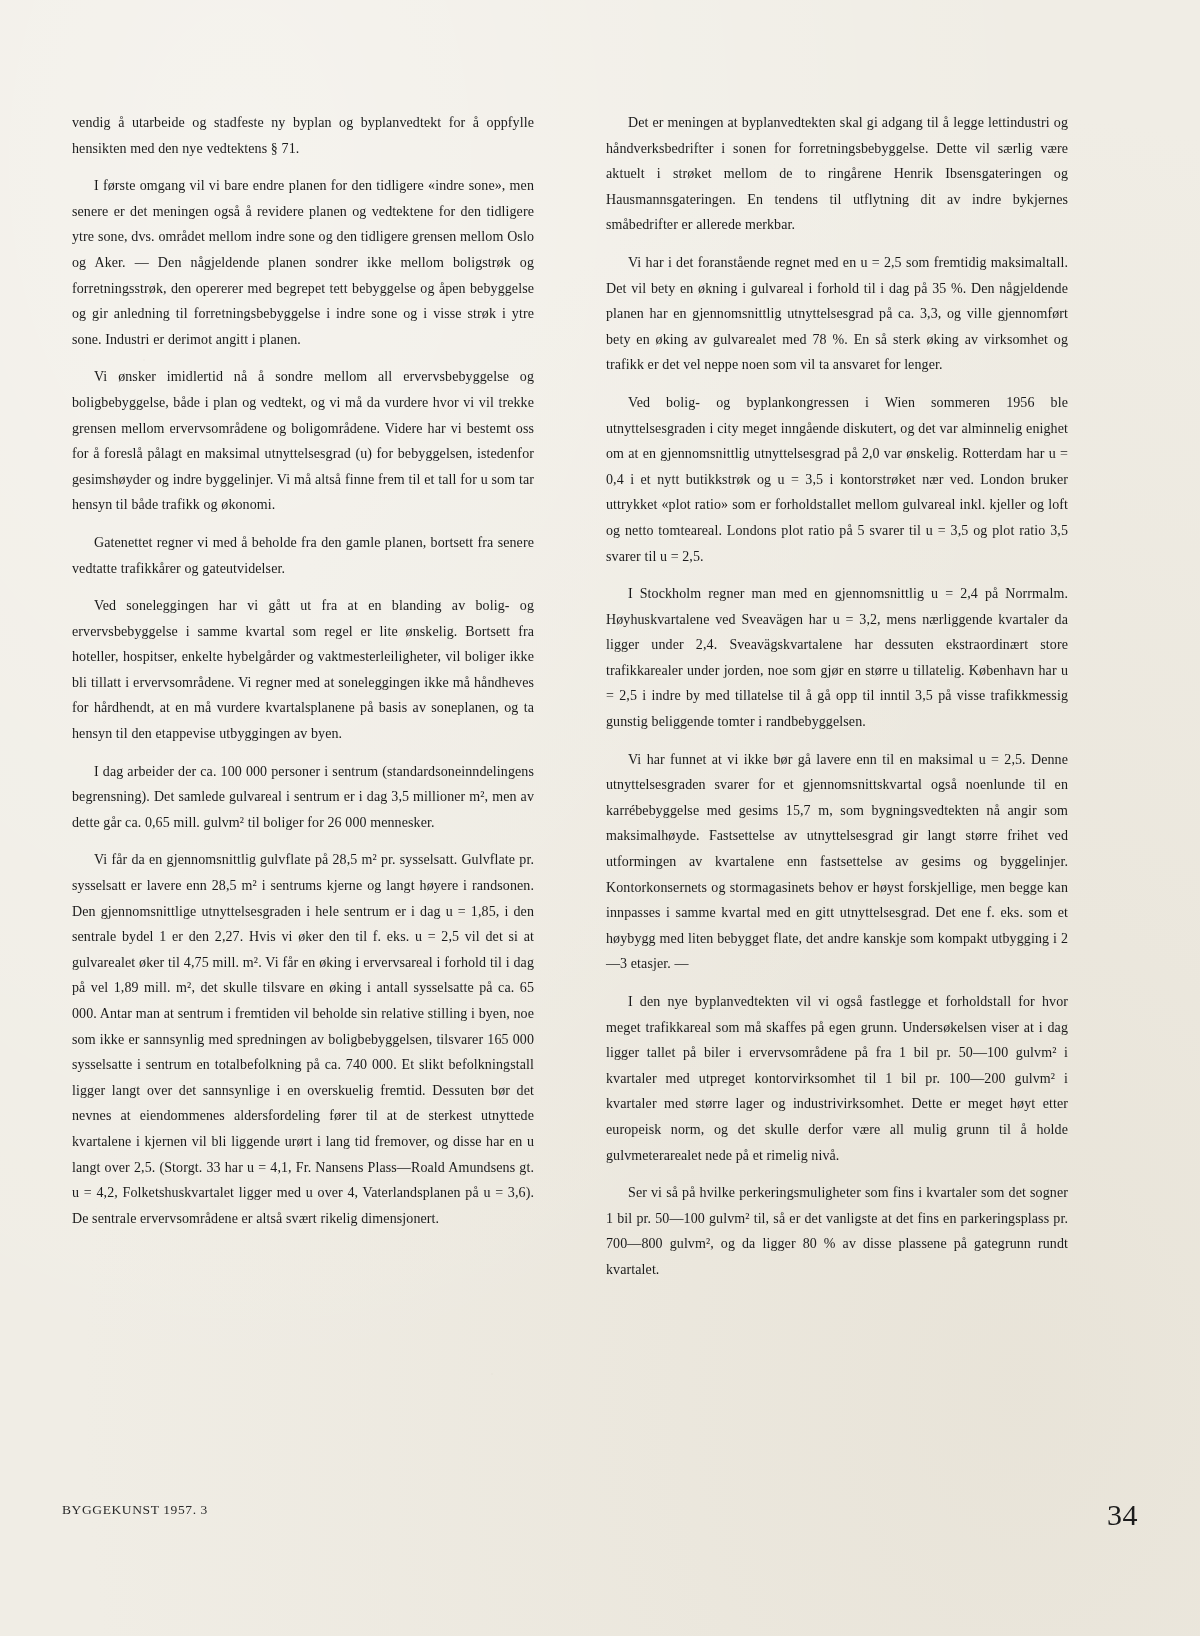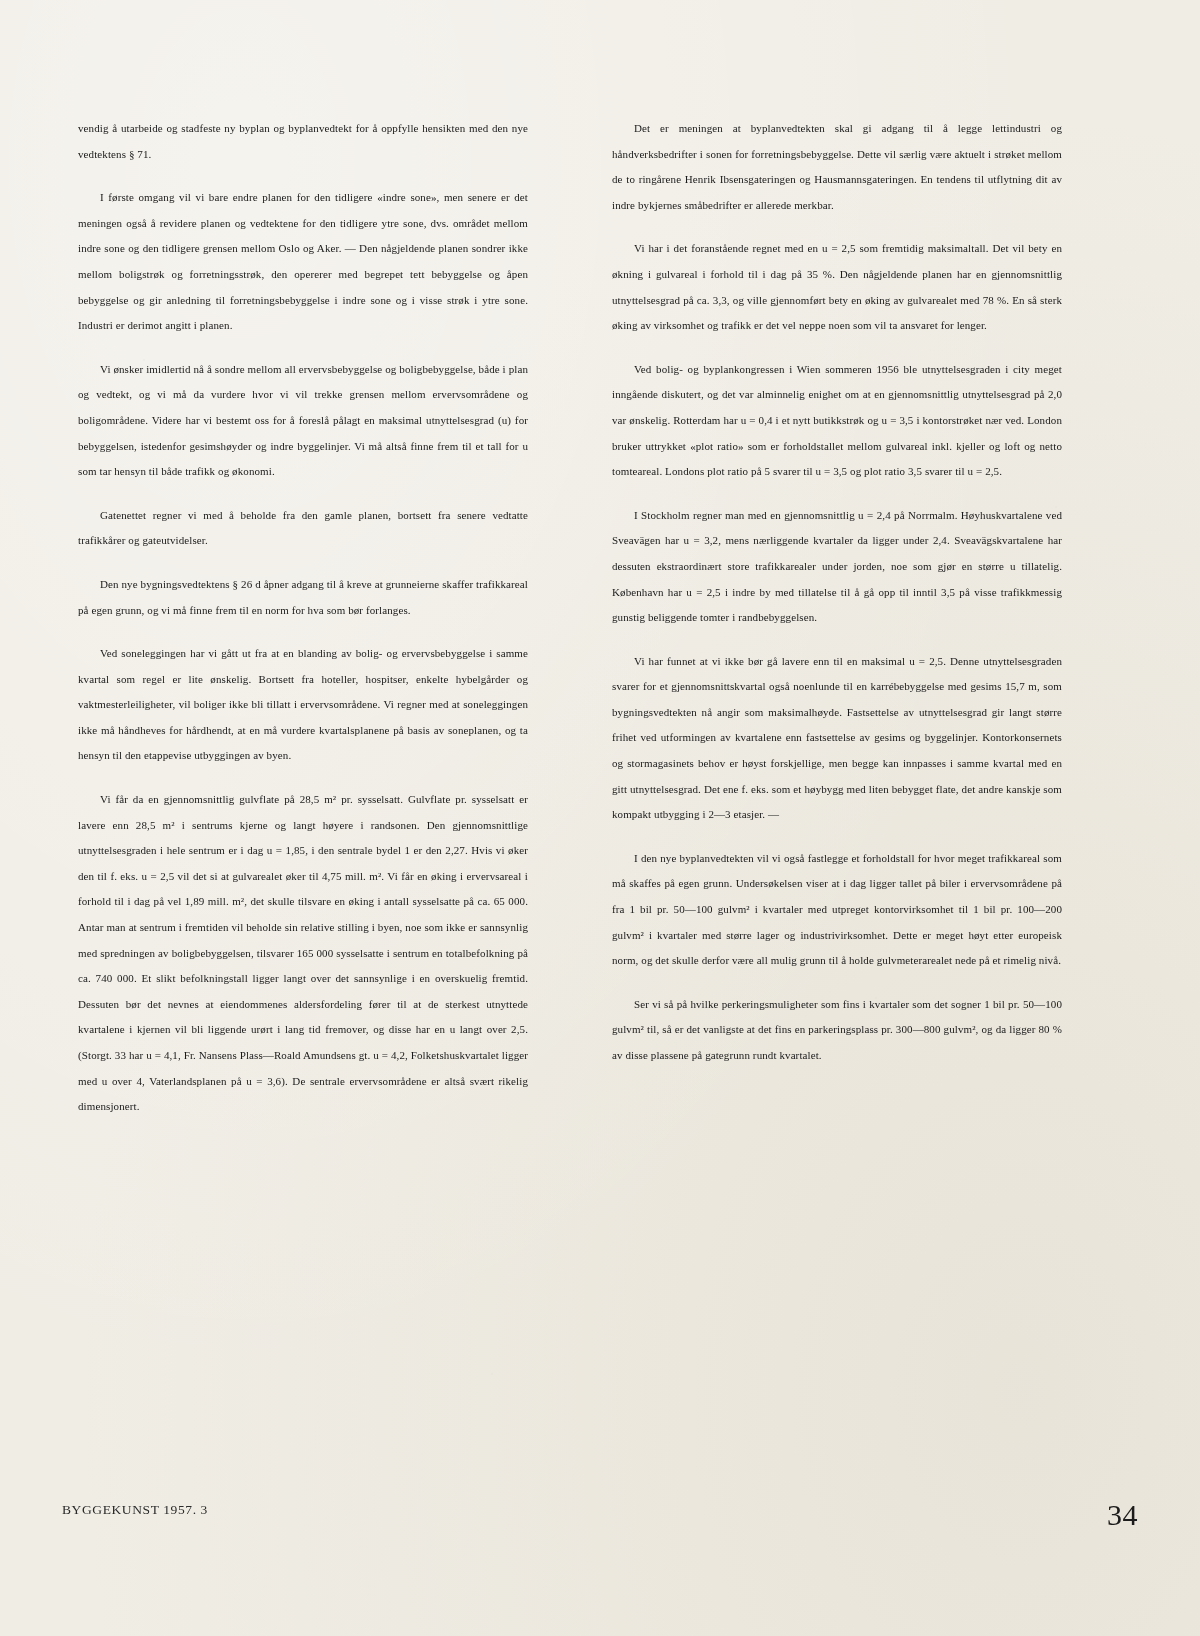--- a/index.html
+++ b/index.html
@@ -39,22 +39,22 @@
     top: 98px;
     left: 60px;
     width: 1020px;
     display: flex;
     gap: 48px;
   }
   .col {
     width: 486px;
   }
   p {
-    margin: 18px;
-    font-size: 11px;
+    margin: 12px;
+    font-size: 14px;
     line-height: 25.6px;
     text-align: justify;
     text-justify: inter-word;
     hyphens: manual;
     letter-spacing: 0.1px;
   }
   p.indent {
     text-indent: 22px;
   }
   .footer {
@@ -80,32 +80,32 @@
 <div class="page">
   <div class="paper-noise"></div>
 
   <div class="columns">
 
     <div class="col">
       <p>vendig å utarbeide og stadfeste ny byplan og byplanvedtekt for å oppfylle hensikten med den nye vedtektens § 71.</p>
       <p class="indent">I første omgang vil vi bare endre planen for den tidligere «indre sone», men senere er det meningen også å revidere planen og vedtektene for den tidligere ytre sone, dvs. området mellom indre sone og den tidligere grensen mellom Oslo og Aker. — Den någjeldende planen sondrer ikke mellom boligstrøk og forretningsstrøk, den opererer med begrepet tett bebyggelse og åpen bebyggelse og gir anledning til forretningsbebyggelse i indre sone og i visse strøk i ytre sone. Industri er derimot angitt i planen.</p>
       <p class="indent">Vi ønsker imidlertid nå å sondre mellom all ervervsbebyggelse og boligbebyggelse, både i plan og vedtekt, og vi må da vurdere hvor vi vil trekke grensen mellom ervervsområdene og boligområdene. Videre har vi bestemt oss for å foreslå pålagt en maksimal utnyttelsesgrad (u) for bebyggelsen, istedenfor gesimshøyder og indre byggelinjer. Vi må altså finne frem til et tall for u som tar hensyn til både trafikk og økonomi.</p>
       <p class="indent">Gatenettet regner vi med å beholde fra den gamle planen, bortsett fra senere vedtatte trafikkårer og gateutvidelser.</p>
-      <p class="indent">Den nye bygningsvedtektens § 26 d åpner adgang til å kreve at grunneierne skaffer trafikkareal på egen grunn, og vi må finne frem til en norm for hva som bør forlanges.</p>
       <p class="indent">Ved soneleggingen har vi gått ut fra at en blanding av bolig- og ervervsbebyggelse i samme kvartal som regel er lite ønskelig. Bortsett fra hoteller, hospitser, enkelte hybelgårder og vaktmesterleiligheter, vil boliger ikke bli tillatt i ervervsområdene. Vi regner med at soneleggingen ikke må håndheves for hårdhendt, at en må vurdere kvartalsplanene på basis av soneplanen, og ta hensyn til den etappevise utbyggingen av byen.</p>
+      <p class="indent">I dag arbeider der ca. 100 000 personer i sentrum (standardsoneinndelingens begrensning). Det samlede gulvareal i sentrum er i dag 3,5 millioner m², men av dette går ca. 0,65 mill. gulvm² til boliger for 26 000 mennesker.</p>
       <p class="indent">Vi får da en gjennomsnittlig gulvflate på 28,5 m² pr. sysselsatt. Gulvflate pr. sysselsatt er lavere enn 28,5 m² i sentrums kjerne og langt høyere i randsonen. Den gjennomsnittlige utnyttelsesgraden i hele sentrum er i dag u = 1,85, i den sentrale bydel 1 er den 2,27. Hvis vi øker den til f. eks. u = 2,5 vil det si at gulvarealet øker til 4,75 mill. m². Vi får en øking i ervervsareal i forhold til i dag på vel 1,89 mill. m², det skulle tilsvare en øking i antall sysselsatte på ca. 65 000. Antar man at sentrum i fremtiden vil beholde sin relative stilling i byen, noe som ikke er sannsynlig med spredningen av boligbebyggelsen, tilsvarer 165 000 sysselsatte i sentrum en totalbefolkning på ca. 740 000. Et slikt befolkningstall ligger langt over det sannsynlige i en overskuelig fremtid. Dessuten bør det nevnes at eiendommenes aldersfordeling fører til at de sterkest utnyttede kvartalene i kjernen vil bli liggende urørt i lang tid fremover, og disse har en u langt over 2,5. (Storgt. 33 har u = 4,1, Fr. Nansens Plass—Roald Amundsens gt. u = 4,2, Folketshuskvartalet ligger med u over 4, Vaterlandsplanen på u = 3,6). De sentrale ervervsområdene er altså svært rikelig dimensjonert.</p>
     </div>
 
     <div class="col">
       <p class="indent">Det er meningen at byplanvedtekten skal gi adgang til å legge lettindustri og håndverksbedrifter i sonen for forretningsbebyggelse. Dette vil særlig være aktuelt i strøket mellom de to ringårene Henrik Ibsensgateringen og Hausmannsgateringen. En tendens til utflytning dit av indre bykjernes småbedrifter er allerede merkbar.</p>
       <p class="indent">Vi har i det foranstående regnet med en u = 2,5 som fremtidig maksimaltall. Det vil bety en økning i gulvareal i forhold til i dag på 35 %. Den någjeldende planen har en gjennomsnittlig utnyttelsesgrad på ca. 3,3, og ville gjennomført bety en øking av gulvarealet med 78 %. En så sterk øking av virksomhet og trafikk er det vel neppe noen som vil ta ansvaret for lenger.</p>
       <p class="indent">Ved bolig- og byplankongressen i Wien sommeren 1956 ble utnyttelsesgraden i city meget inngående diskutert, og det var alminnelig enighet om at en gjennomsnittlig utnyttelsesgrad på 2,0 var ønskelig. Rotterdam har u = 0,4 i et nytt butikkstrøk og u = 3,5 i kontorstrøket nær ved. London bruker uttrykket «plot ratio» som er forholdstallet mellom gulvareal inkl. kjeller og loft og netto tomteareal. Londons plot ratio på 5 svarer til u = 3,5 og plot ratio 3,5 svarer til u = 2,5.</p>
       <p class="indent">I Stockholm regner man med en gjennomsnittlig u = 2,4 på Norrmalm. Høyhuskvartalene ved Sveavägen har u = 3,2, mens nærliggende kvartaler da ligger under 2,4. Sveavägskvartalene har dessuten ekstraordinært store trafikkarealer under jorden, noe som gjør en større u tillatelig. København har u = 2,5 i indre by med tillatelse til å gå opp til inntil 3,5 på visse trafikkmessig gunstig beliggende tomter i randbebyggelsen.</p>
       <p class="indent">Vi har funnet at vi ikke bør gå lavere enn til en maksimal u = 2,5. Denne utnyttelsesgraden svarer for et gjennomsnittskvartal også noenlunde til en karrébebyggelse med gesims 15,7 m, som bygningsvedtekten nå angir som maksimalhøyde. Fastsettelse av utnyttelsesgrad gir langt større frihet ved utformingen av kvartalene enn fastsettelse av gesims og byggelinjer. Kontorkonsernets og stormagasinets behov er høyst forskjellige, men begge kan innpasses i samme kvartal med en gitt utnyttelsesgrad. Det ene f. eks. som et høybygg med liten bebygget flate, det andre kanskje som kompakt utbygging i 2—3 etasjer. —</p>
       <p class="indent">I den nye byplanvedtekten vil vi også fastlegge et forholdstall for hvor meget trafikkareal som må skaffes på egen grunn. Undersøkelsen viser at i dag ligger tallet på biler i ervervsområdene på fra 1 bil pr. 50—100 gulvm² i kvartaler med utpreget kontorvirksomhet til 1 bil pr. 100—200 gulvm² i kvartaler med større lager og industrivirksomhet. Dette er meget høyt etter europeisk norm, og det skulle derfor være all mulig grunn til å holde gulvmeterarealet nede på et rimelig nivå.</p>
-      <p class="indent">Ser vi så på hvilke perkeringsmuligheter som fins i kvartaler som det sogner 1 bil pr. 50—100 gulvm² til, så er det vanligste at det fins en parkeringsplass pr. 300—800 gulvm², og da ligger 80 % av disse plassene på gategrunn rundt kvartalet.</p>
+      <p class="indent">Ser vi så på hvilke perkeringsmuligheter som fins i kvartaler som det sogner 1 bil pr. 50—100 gulvm² til, så er det vanligste at det fins en parkeringsplass pr. 700—800 gulvm², og da ligger 80 % av disse plassene på gategrunn rundt kvartalet.</p>
     </div>
 
   </div>
 
   <div class="footer">BYGGEKUNST 1957. 3</div>
   <div class="folio">34</div>
 </div>
 
 </body></html>

